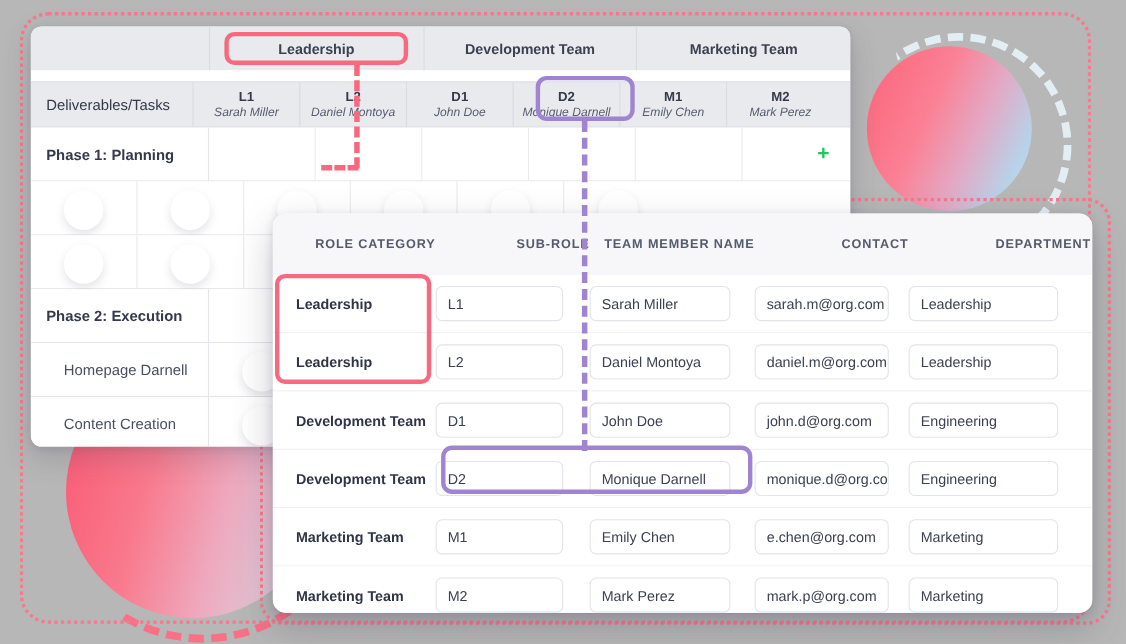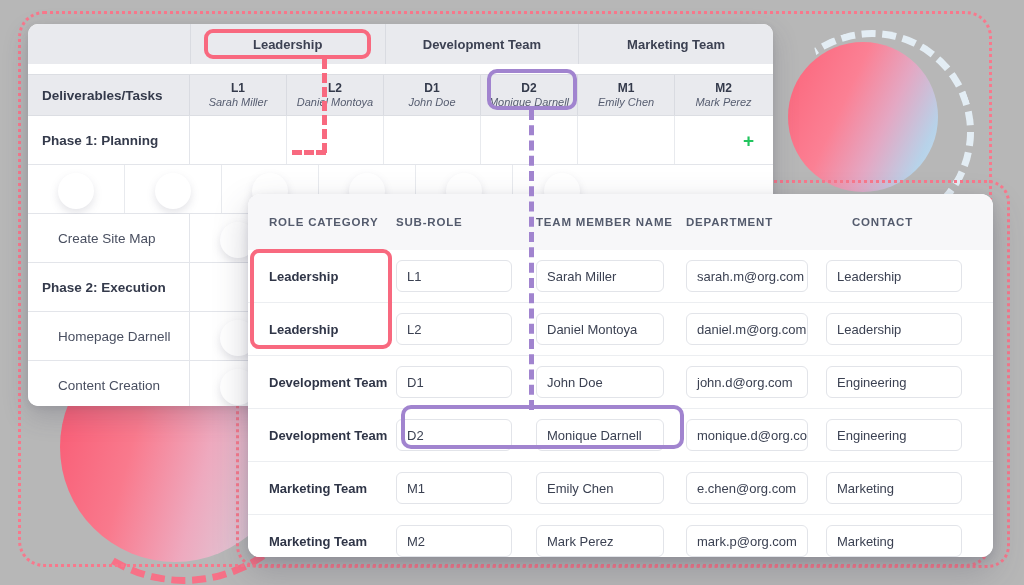--- a/index.html
+++ b/index.html
@@ -63,22 +63,22 @@
   }
   .team-spacer{width:162px;border-right:1px solid #d9dbe1;}
   .team-leadership{width:195px;}
   .team-dev{width:194px;}
   .team-mkt{width:194px;border-right:none;}
 
   .gap-row{height:10px;background:#ffffff;}
 
   .member-row{display:flex;height:40px;background:#e9eaee;border-top:1px solid #dcdee3;border-bottom:1px solid #dcdee3;}
   .deliverables-cell{
-    width:162px;display:flex;align-items:center;padding-left:14px;
-    font-size:13.5px;font-weight:bold;color:#343a4b;
+    width:148px;display:flex;align-items:center;padding-left:14px;
+    font-size:13.5px;font-weight:normal;color:#343a4b;
     border-right:1px solid #d9dbe1;box-sizing:border-box;
   }
   .member-cell{
     width:97px;box-sizing:border-box;border-right:1px solid #d9dbe1;
     display:flex;flex-direction:column;align-items:center;justify-content:center;
     line-height:1.15;
   }
   .member-cell:last-child{border-right:none;}
   .member-code{font-size:12px;font-weight:bold;color:#343a4b;}
   .member-name{font-size:11px;font-style:italic;color:#565d70;}
@@ -105,21 +105,21 @@
   
   .detail-panel{
     position:absolute;left:248px;top:194px;width:745px;height:363px;
     background:#ffffff;border-radius:12px;
     box-shadow:0 14px 34px rgba(60,60,85,.26), 0 3px 8px rgba(60,60,85,.14);
     overflow:hidden;
   }
   .detail-head{display:flex;height:56px;background:#f7f7f9;align-items:flex-start;}
   .dh{
     font-size:11.5px;font-weight:bold;letter-spacing:.8px;color:#545b6d;
-    padding-top:21px;box-sizing:border-box;line-height:1.25;
+    padding-top:21px;box-sizing:border-box;line-height:1.25;text-align:right;
   }
   .c-role{width:148px;padding-left:21px;}
   .c-sub{width:140px;padding-left:0px;}
   .c-name{width:150px;}
   .c-contact{width:140px;}
   .c-dept{width:166px;}
 
   .drow{display:flex;height:52px;align-items:center;border-bottom:1px solid #eceef1;background:#fff;}
   .drow:last-child{border-bottom:none;}
   .cell{box-sizing:border-box;}
@@ -233,21 +233,20 @@
         </div>
       <div class="task-cell">
           <span class="blob"></span>
         </div>
       <div class="task-cell">
           <span class="blob"></span>
         </div>
     </div>
 
     <div class="task-row">
-      <div class="task-label sub">Create Site Map</div>
       <div class="task-cell">
           <span class="blob"></span>
         </div>
       <div class="task-cell">
           <span class="blob"></span>
         </div>
       <div class="task-cell">
           <span class="blob"></span>
         </div>
       <div class="task-cell">
@@ -320,22 +319,22 @@
   <div class="conn conn-pink-v"></div>
   <div class="conn-pink-h"></div>
   <div class="conn conn-pink-v2"></div>
 
   <div class="detail-panel">
 
     <div class="detail-head">
       <div class="dh c-role">ROLE CATEGORY</div>
       <div class="dh c-sub">SUB-ROLE</div>
       <div class="dh c-name">TEAM MEMBER NAME</div>
+      <div class="dh c-contact">CONTACT</div>
       <div class="dh c-dept">DEPARTMENT</div>
-      <div class="dh c-contact">CONTACT</div>
     </div>
 
     <div class="drow">
       <div class="cell role-txt">Leadership</div>
       <div class="cell pad-sub">
           <div class="field w-sub">L1</div>
         </div>
       <div class="cell pad-name">
           <div class="field w-name">Sarah Miller</div>
         </div>

